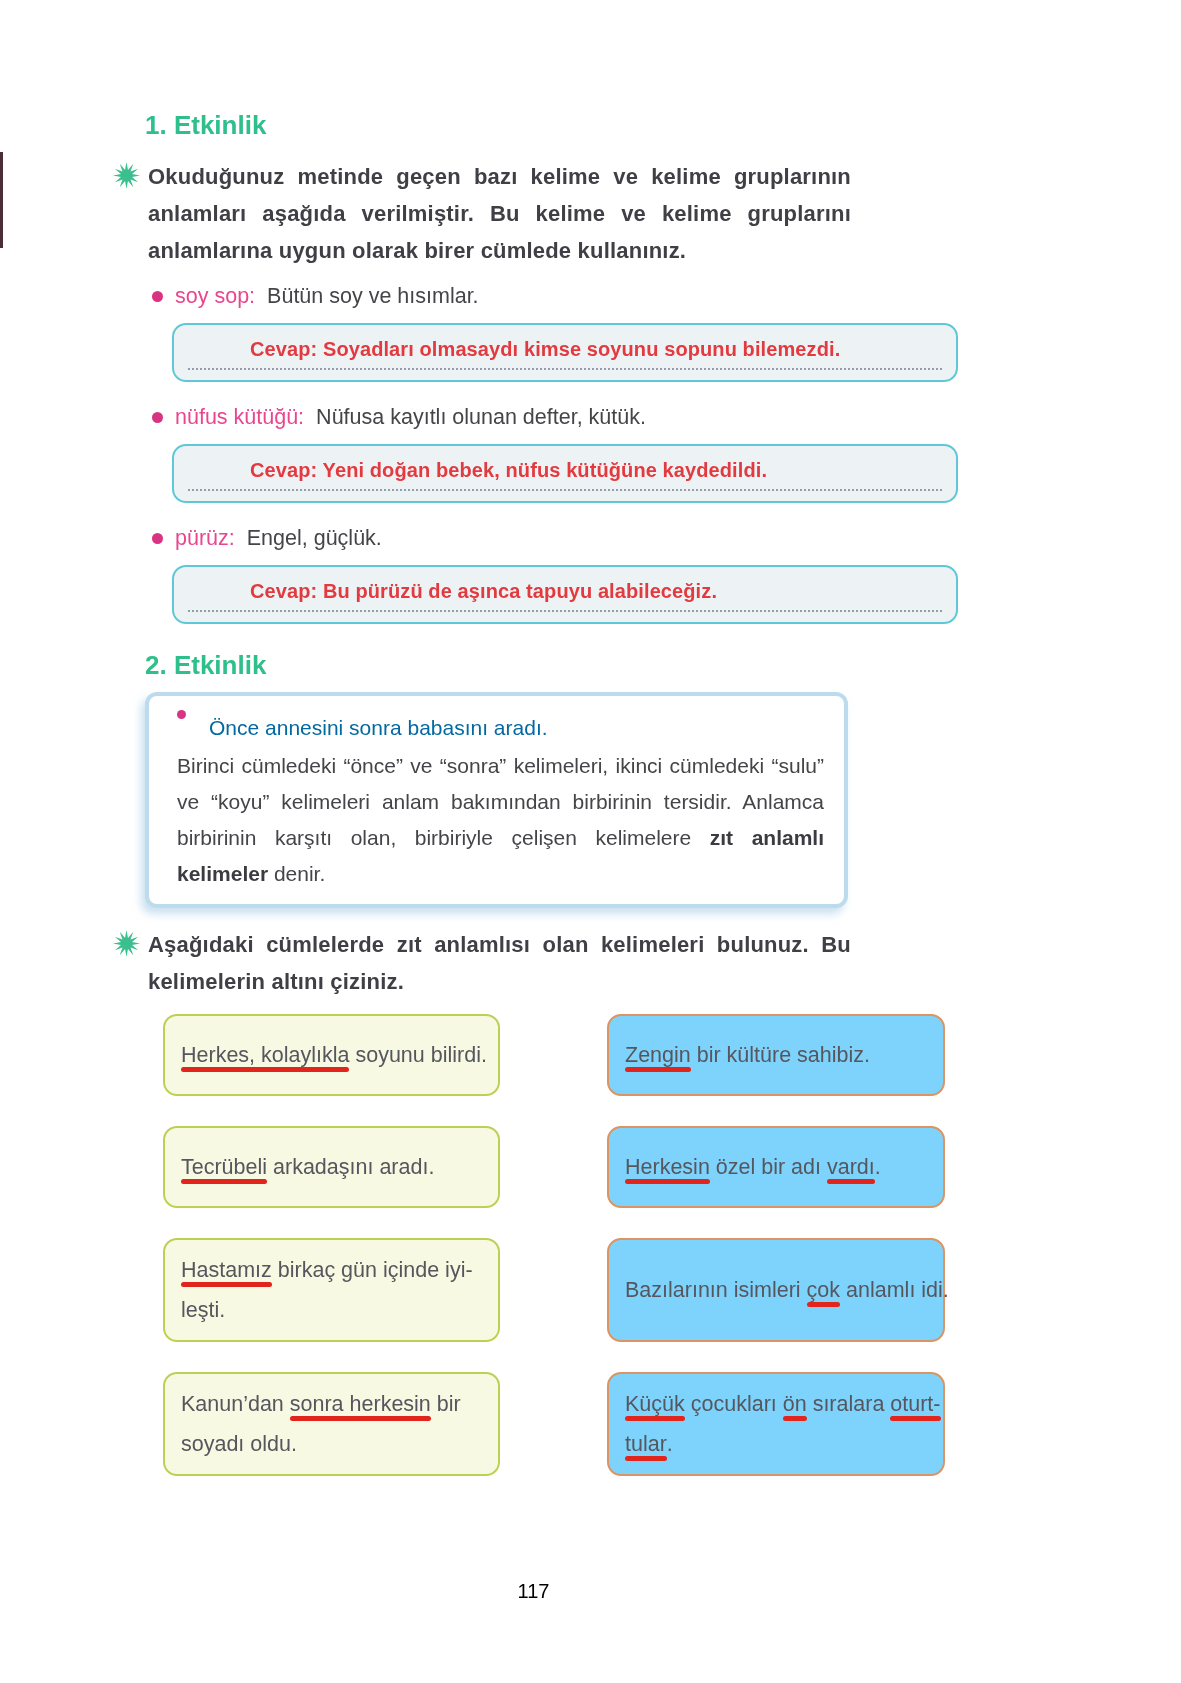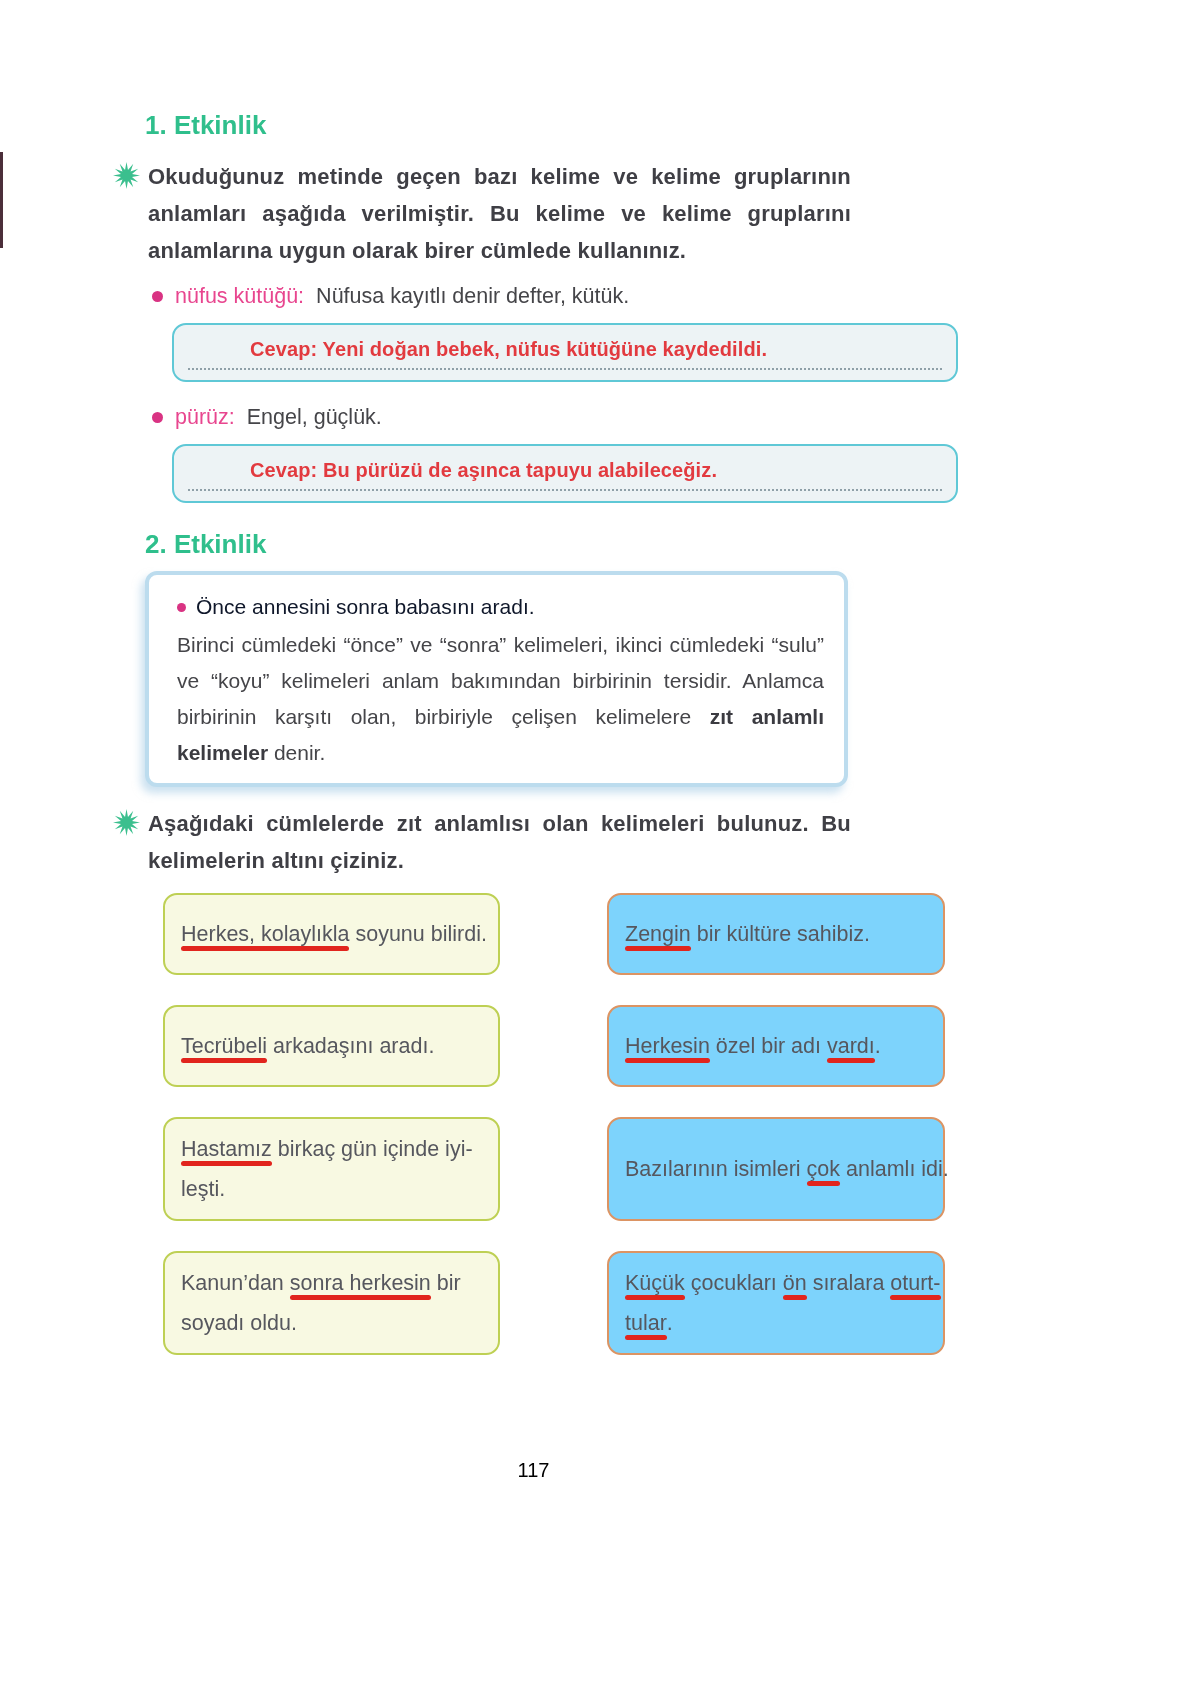--- a/index.html
+++ b/index.html
@@ -33,21 +33,21 @@
   }
   .answer-inner{margin:0 14px;border-bottom:2px dotted #8fa0a8;padding:13px 0 7px 62px;}
   .answer-text{color:#e23a3f;font-size:20px;font-weight:bold;letter-spacing:.1px;}
 
   .info-box{
     margin:12px 219px 0 145px;box-sizing:border-box;
     border:4px solid #bcdcee;border-radius:12px;background:#ffffff;
     box-shadow:-4px 6px 8px rgba(160,200,228,.55);
     padding:14px 20px 12px 28px;
   }
-  .ib-bullet{display:flex;align-items:center;gap:10px;font-size:21px;color:#0f172a;line-height:36px;}
+  .ib-bullet{display:flex;align-items:flex-start;gap:23px;font-size:21px;color:#0369a1;line-height:36px;}
   .ib-dot{width:9px;height:9px;border-radius:50%;background:#d93383;flex:none;}
   .ib-para{margin:2px 0 0;font-size:21px;color:#454549;line-height:36px;text-align:justify;}
   .ib-para b{color:#3b3b41;}
 
   .grid{
     display:grid;grid-template-columns:337px 338px;column-gap:107px;row-gap:30px;
     margin:14px 0 0 163px;
   }
   .sbox{
     box-sizing:border-box;border-radius:14px;padding:10px 16px;
@@ -77,26 +77,38 @@
     <span class="star">
       <svg width="27" height="27" viewBox="0 0 26 26" aria-hidden="true">
         <polygon fill="#3bbf8e" points="13,0 14.42,7.69 19.5,1.74 16.89,9.11 24.26,6.5 18.31,11.58 26,13 18.31,14.42 24.26,19.5 16.89,16.89 19.5,24.26 14.42,18.31 13,26 11.58,18.31 6.5,24.26 9.11,16.89 1.74,19.5 7.69,14.42 0,13 7.69,11.58 1.74,6.5 9.11,9.11 6.5,1.74 11.58,7.69"></polygon>
       </svg>
     </span>
     <span class="itext">Okuduğunuz metinde geçen bazı kelime ve kelime gruplarının anlamları aşağıda verilmiştir. Bu kelime ve kelime gruplarını anlamlarına uygun olarak birer cümlede kullanınız.</span>
   </div>
 
   <div class="vocab-section">
 
+    <div class="vocab-item">
+      <div class="vocab-line">
+        <span class="dot"></span>
+        <span class="term">soy sop:</span>
+        <span class="def">Bütün soy ve hısımlar.</span>
+      </div>
+      <div class="answer-box">
+        <div class="answer-inner">
+          <span class="answer-text">Cevap: Soyadları olmasaydı kimse soyunu sopunu bilemezdi.</span>
+        </div>
+      </div>
+    </div>
 
     <div class="vocab-item">
       <div class="vocab-line">
         <span class="dot"></span>
         <span class="term">nüfus kütüğü:</span>
-        <span class="def">Nüfusa kayıtlı denir defter, kütük.</span>
+        <span class="def">Nüfusa kayıtlı olunan defter, kütük.</span>
       </div>
       <div class="answer-box">
         <div class="answer-inner">
           <span class="answer-text">Cevap: Yeni doğan bebek, nüfus kütüğüne kaydedildi.</span>
         </div>
       </div>
     </div>
 
     <div class="vocab-item">
       <div class="vocab-line">

